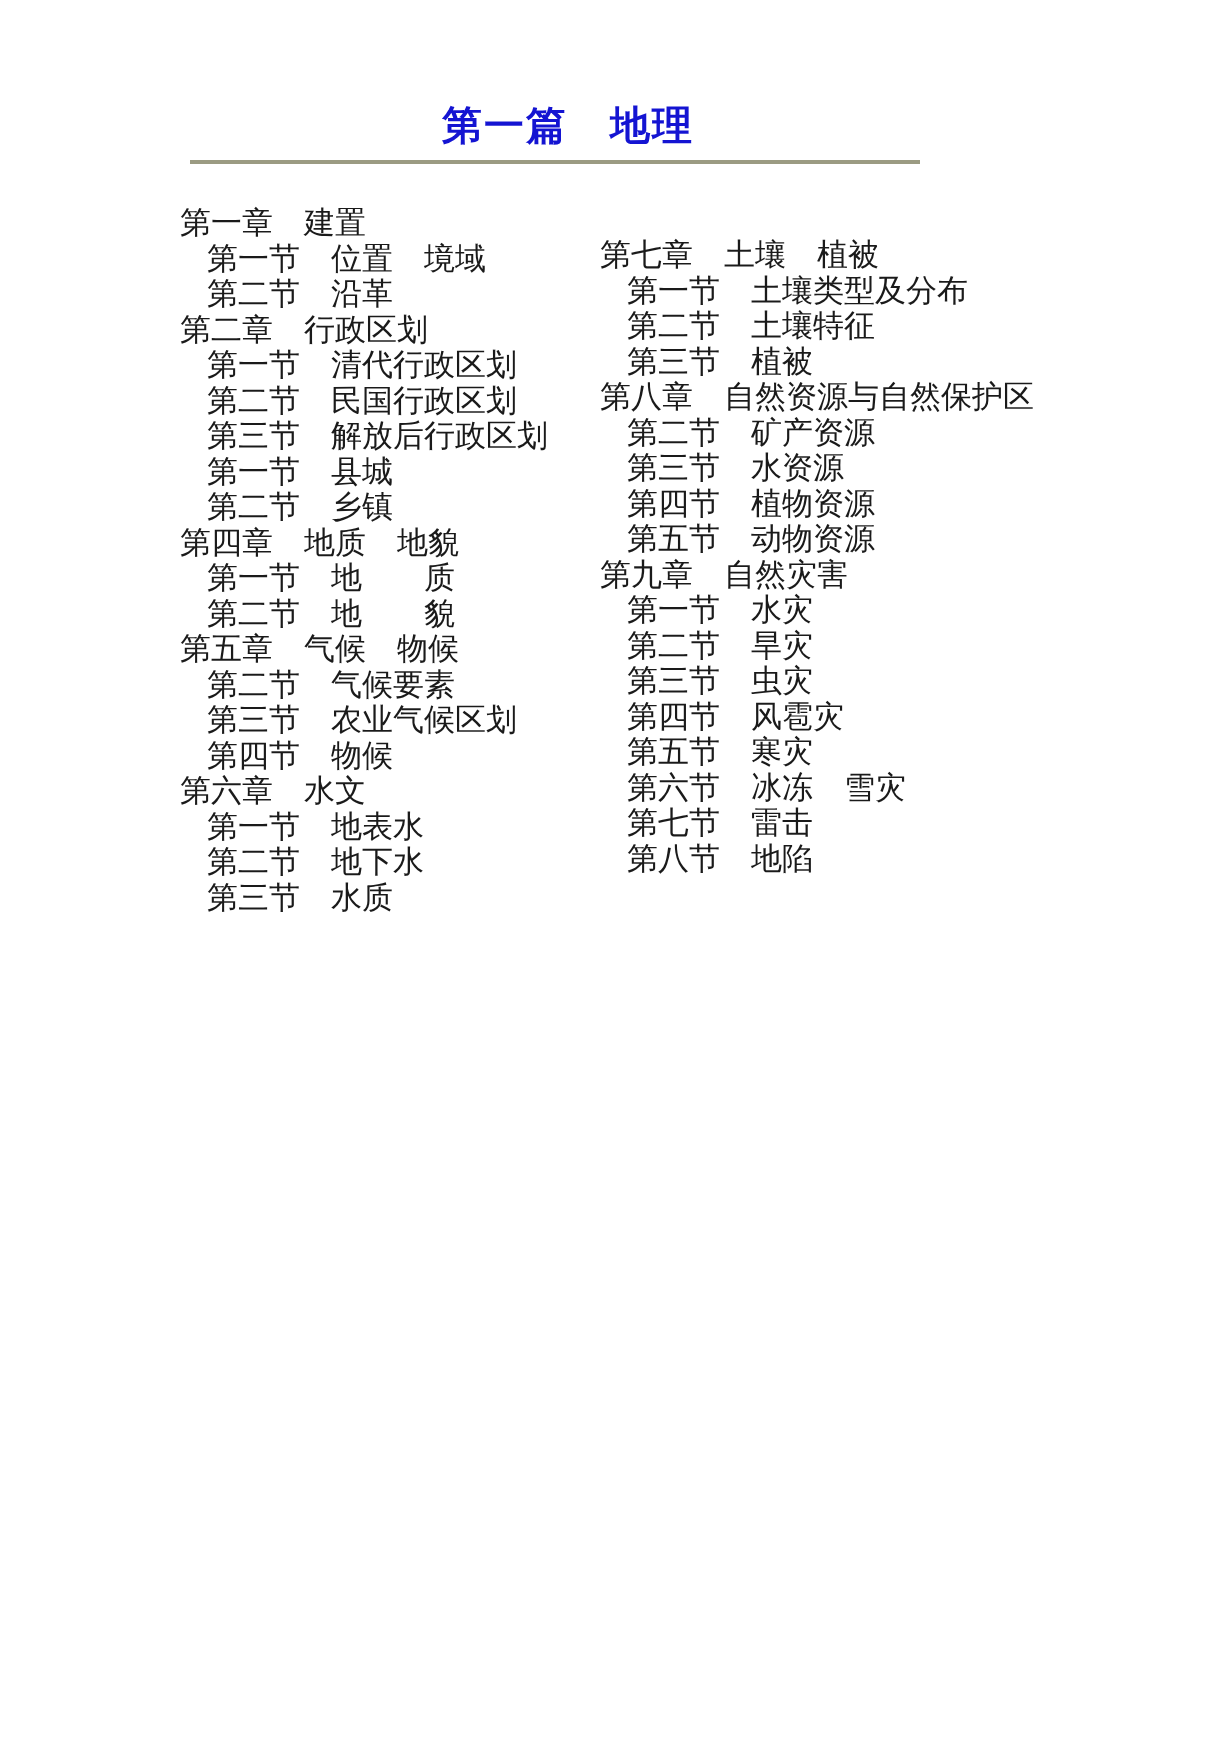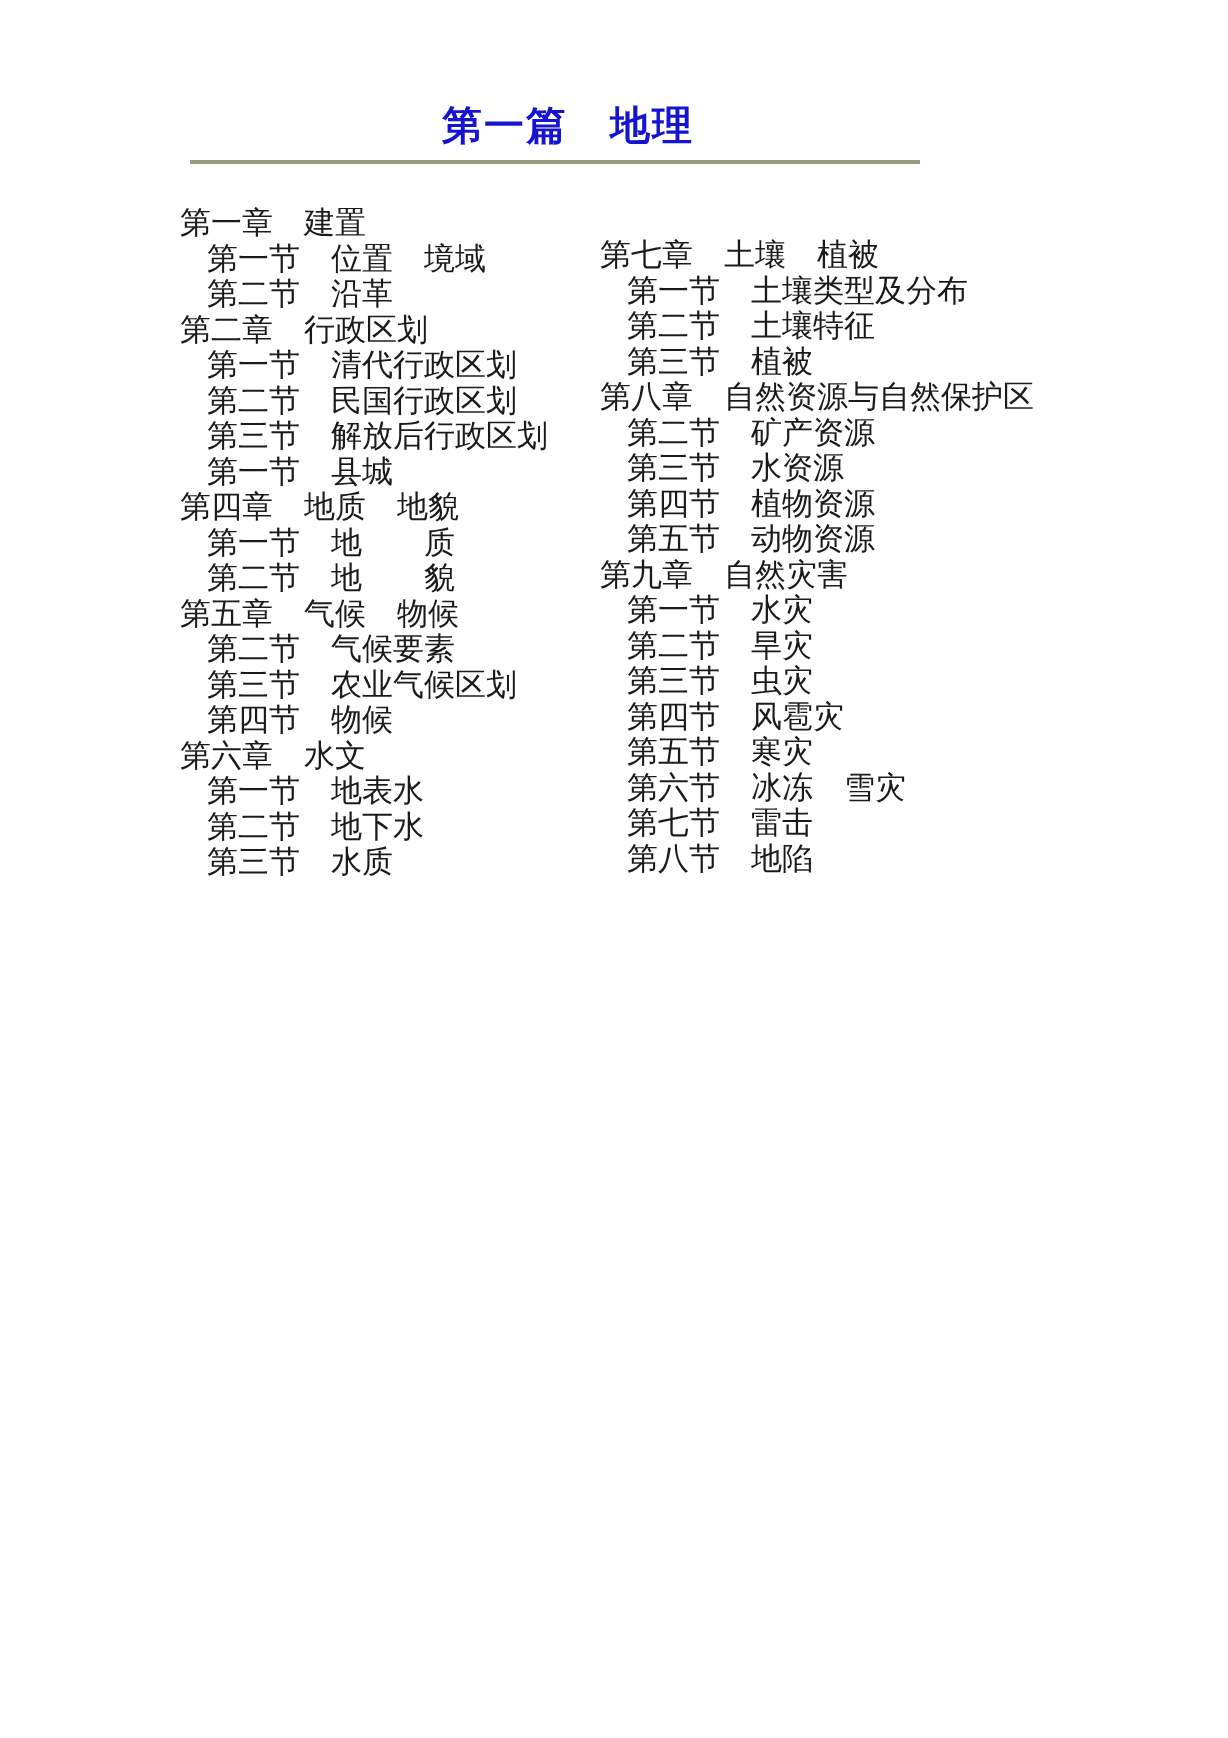--- a/index.html
+++ b/index.html
@@ -81,20 +81,21 @@
   <div class="columns">
     <div class="col col-left">
         <div class="entry lvl-chapter">第一章　建置</div>
         <div class="entry lvl-section">第一节　位置　境域</div>
         <div class="entry lvl-section">第二节　沿革</div>
         <div class="entry lvl-chapter">第二章　行政区划</div>
         <div class="entry lvl-section">第一节　清代行政区划</div>
         <div class="entry lvl-section">第二节　民国行政区划</div>
         <div class="entry lvl-section">第三节　解放后行政区划</div>
         <div class="entry lvl-section">第一节　县城</div>
+        <div class="entry lvl-section">第二节　乡镇</div>
         <div class="entry lvl-chapter">第四章　地质　地貌</div>
         <div class="entry lvl-section">第一节　地　　质</div>
         <div class="entry lvl-section">第二节　地　　貌</div>
         <div class="entry lvl-chapter">第五章　气候　物候</div>
         <div class="entry lvl-section">第二节　气候要素</div>
         <div class="entry lvl-section">第三节　农业气候区划</div>
         <div class="entry lvl-section">第四节　物候</div>
         <div class="entry lvl-chapter">第六章　水文</div>
         <div class="entry lvl-section">第一节　地表水</div>
         <div class="entry lvl-section">第二节　地下水</div>

